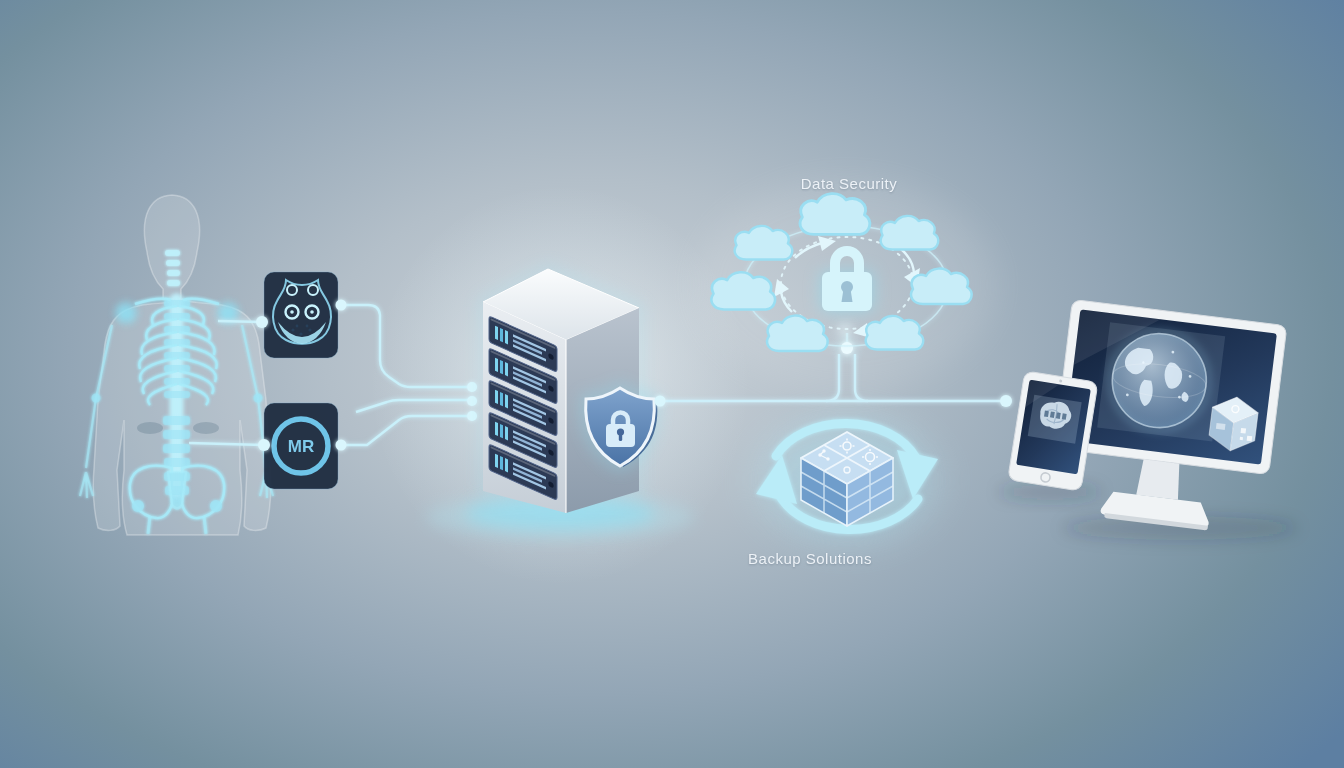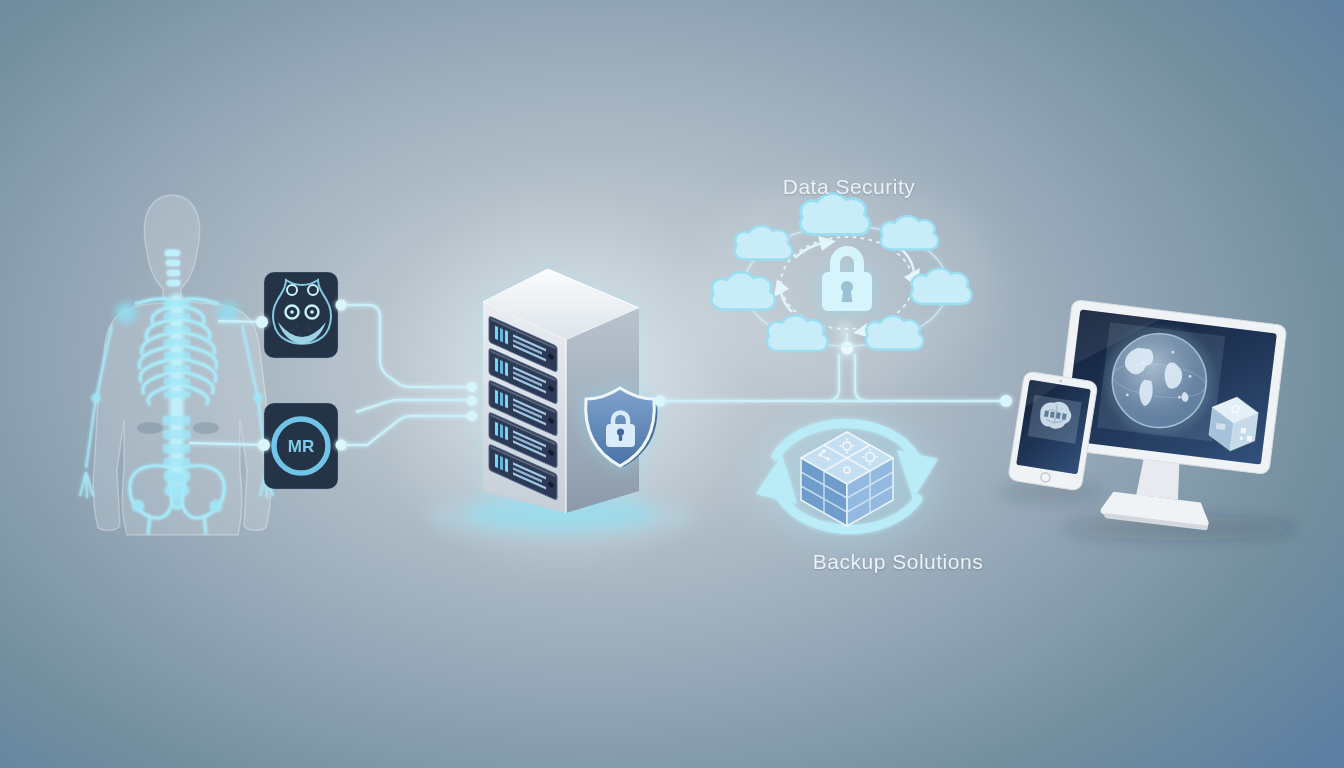--- a/index.html
+++ b/index.html
@@ -6,25 +6,25 @@
   body{
     width:1344px;height:768px;overflow:hidden;
     font-family:"Liberation Sans",sans-serif;
     background:radial-gradient(ellipse 950px 620px at 44% 46%,
       #cdd4da 0%, #b3bfc9 28%, #93a6b6 55%, #74909f 78%, #5d7fa2 100%);
     position:relative;
   }
   .stage{position:absolute;inset:0;}
   .label{
     position:absolute;transform:translateX(-50%);
-    color:#edf2f7;font-size:21px;letter-spacing:.5px;
+    color:#edf2f7;font-size:15px;letter-spacing:.5px;
     text-shadow:0 1px 2px rgba(40,60,80,.25);white-space:nowrap;
   }
   #label-data-security{left:849px;top:175px;}
-  #label-backup{left:898px;top:550px;}
+  #label-backup{left:810px;top:550px;}
   svg{position:absolute;left:0;top:0;}
   text.mr{font-family:"Liberation Sans",sans-serif;font-weight:bold;font-size:17px;fill:#7fcbec;}
 </style>
 </head>
 <body>
 
 <div class="stage">
 <svg width="1344" height="768" viewBox="0 0 1344 768">
   <defs>
     <filter id="b2" x="-50%" y="-50%" width="200%" height="200%">

